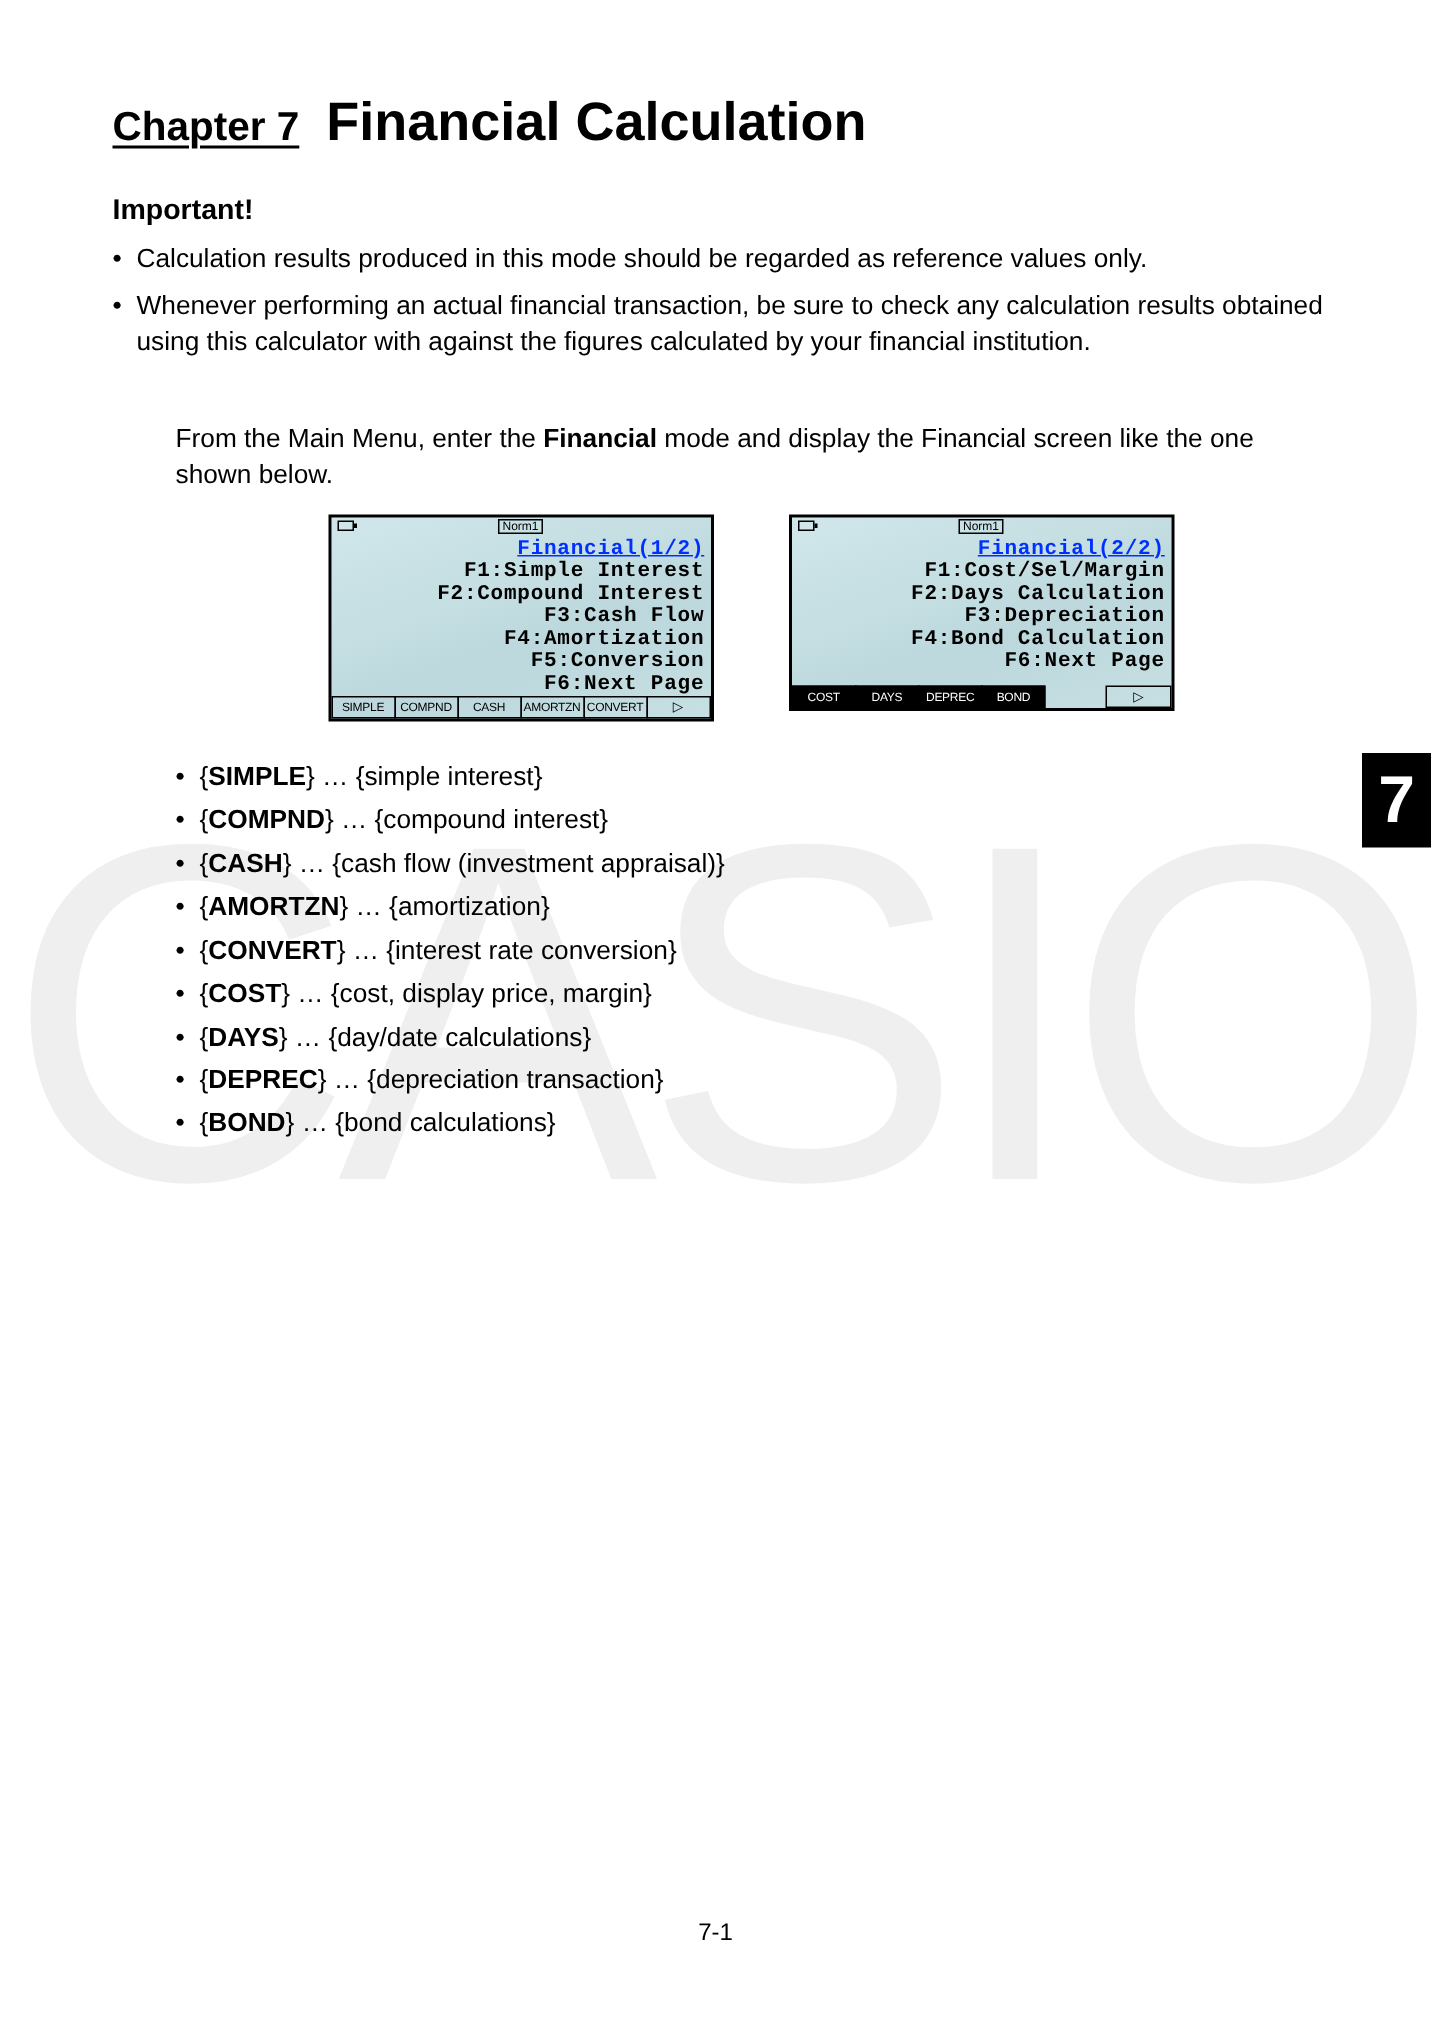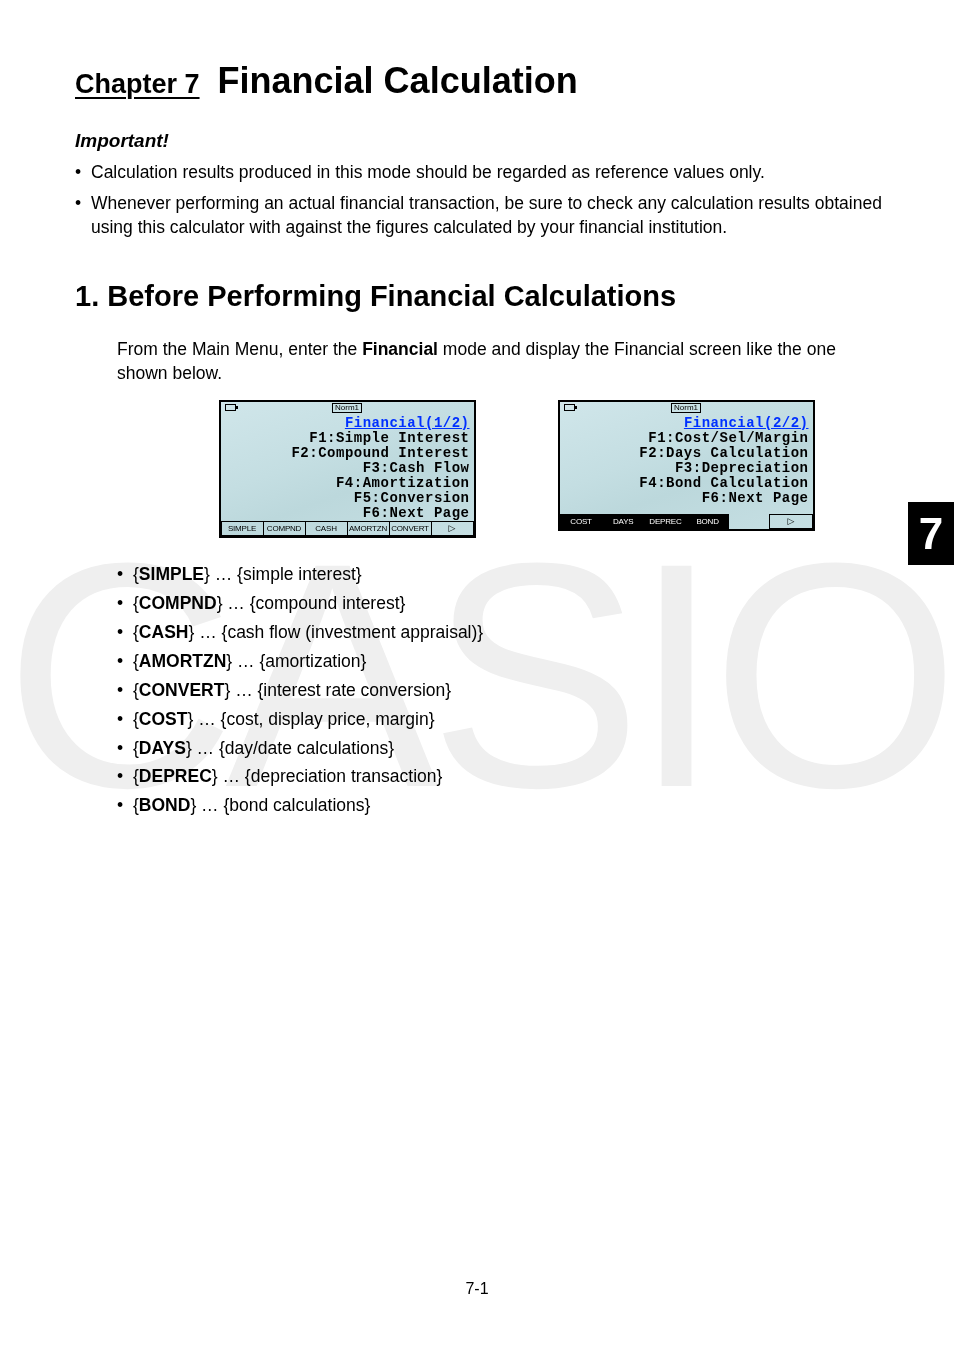--- a/index.html
+++ b/index.html
@@ -34,21 +34,20 @@
   }
   h1.chapter .chapnum {
     font-size: 27px;
     text-decoration: underline;
     text-underline-offset: 4px;
     text-decoration-thickness: 2px;
     margin-right: 8px;
   }
   .important-heading {
     font-weight: 700;
-    font-style: italic;
     font-size: 19px;
     margin-bottom: 8px;
   }
   ul.bullets {
     list-style: none;
     font-size: 17.5px;
     line-height: 1.4;
     margin-bottom: 40px;
   }
   ul.bullets > li {
@@ -86,21 +85,20 @@
     width: 257px;
     border: 2px solid #000;
     background: linear-gradient(160deg, #d0e6ea 0%, #c4dee2 40%, #bcd8dc 60%, #c6dfe3 100%);
     text-align: left;
     font-family: "Courier New", monospace;
     font-weight: 700;
     font-size: 14px;
     line-height: 1.08;
     color: #000;
     position: relative;
-    margin-left: 32px;
   }
   .lcd .status {
     height: 14px;
     position: relative;
   }
   .lcd .status .batt {
     position: absolute; left: 4px; top: 2px;
     width: 11px; height: 7px;
     border: 1px solid #000;
   }
@@ -193,21 +191,20 @@
     <span>Financial Calculation</span>
   </h1>
 
   <div class="important-heading">Important!</div>
 
   <ul class="bullets">
     <li>Calculation results produced in this mode should be regarded as reference values only.</li>
     <li>Whenever performing an actual financial transaction, be sure to check any calculation results obtained using this calculator with against the figures calculated by your financial institution.</li>
   </ul>
 
-  <h2 class="section">1. Before Performing Financial Calculations</h2>
 
   <div class="body-indent">
     <p>
       <span>From the Main Menu, enter the </span><strong>Financial</strong><span> mode and display the Financial screen like the one shown below.</span>
     </p>
 
     <div class="screens">
       <div class="screen-block">
         <div class="lcd">
           <div class="status">

